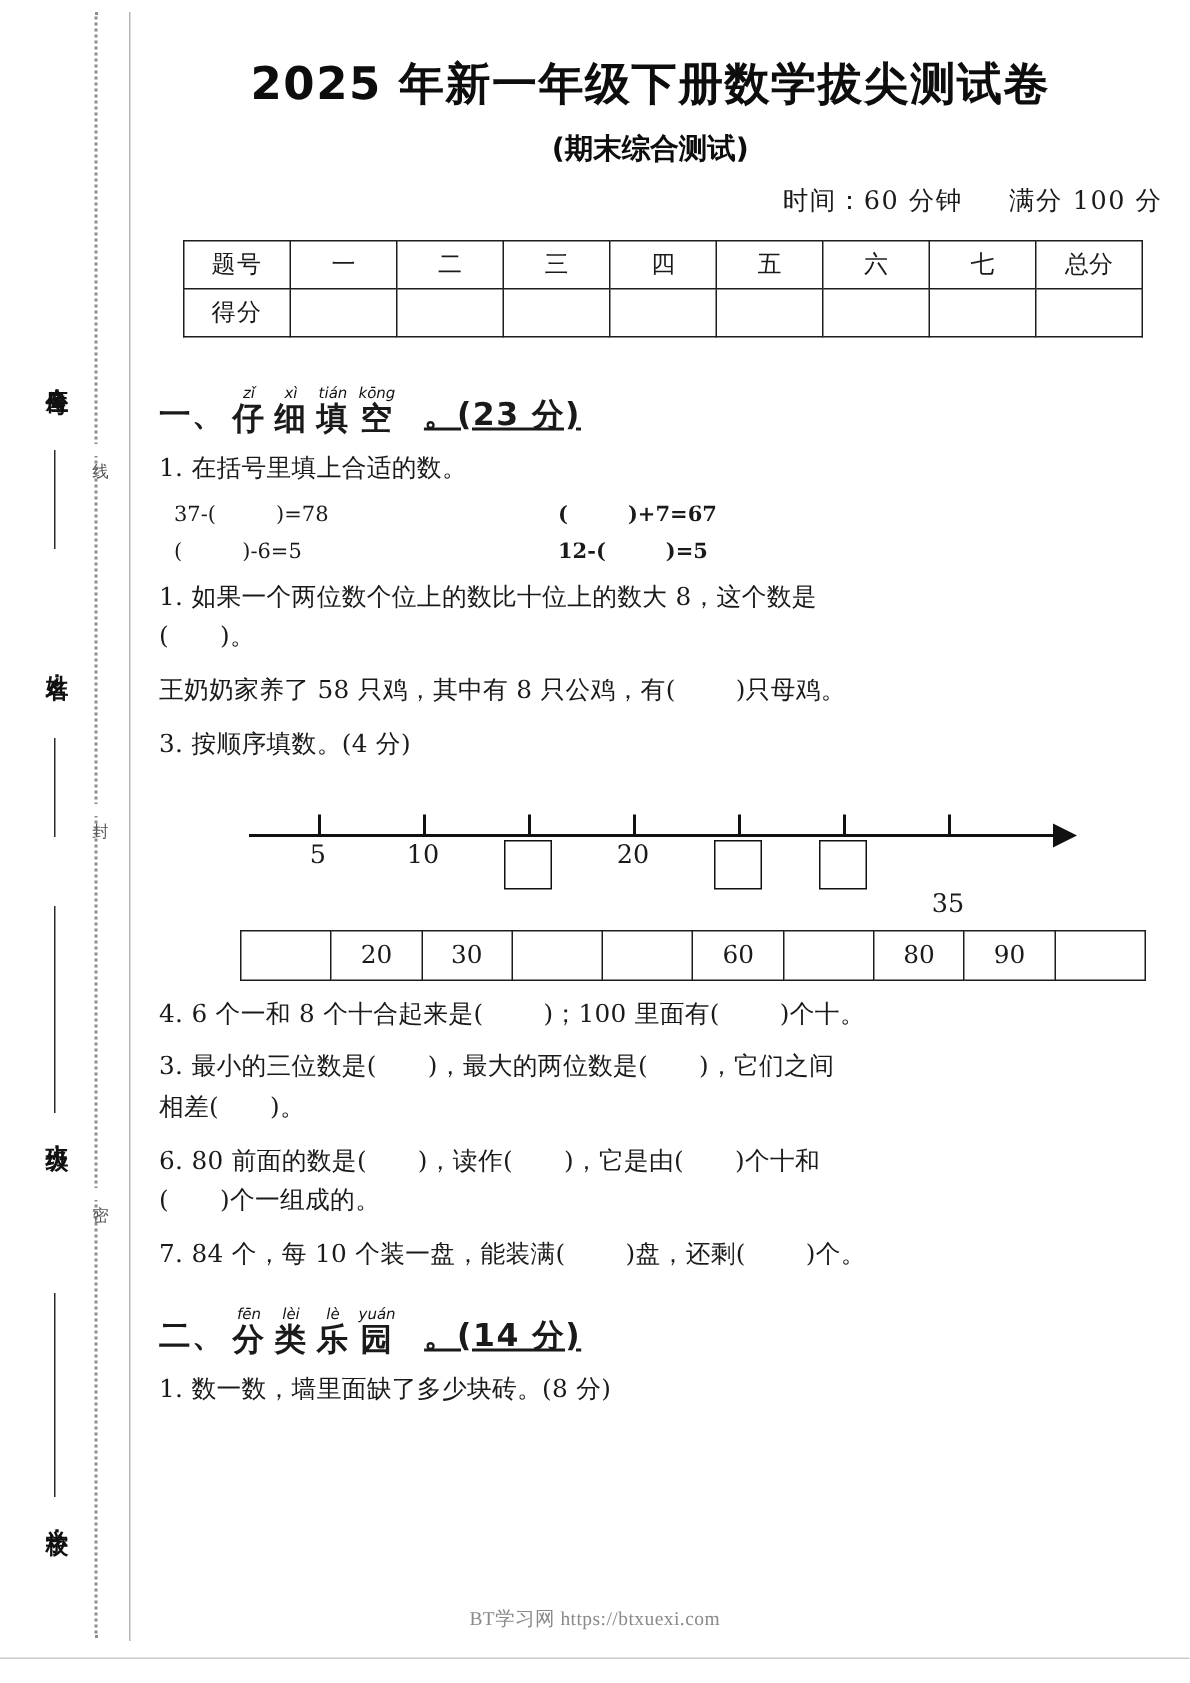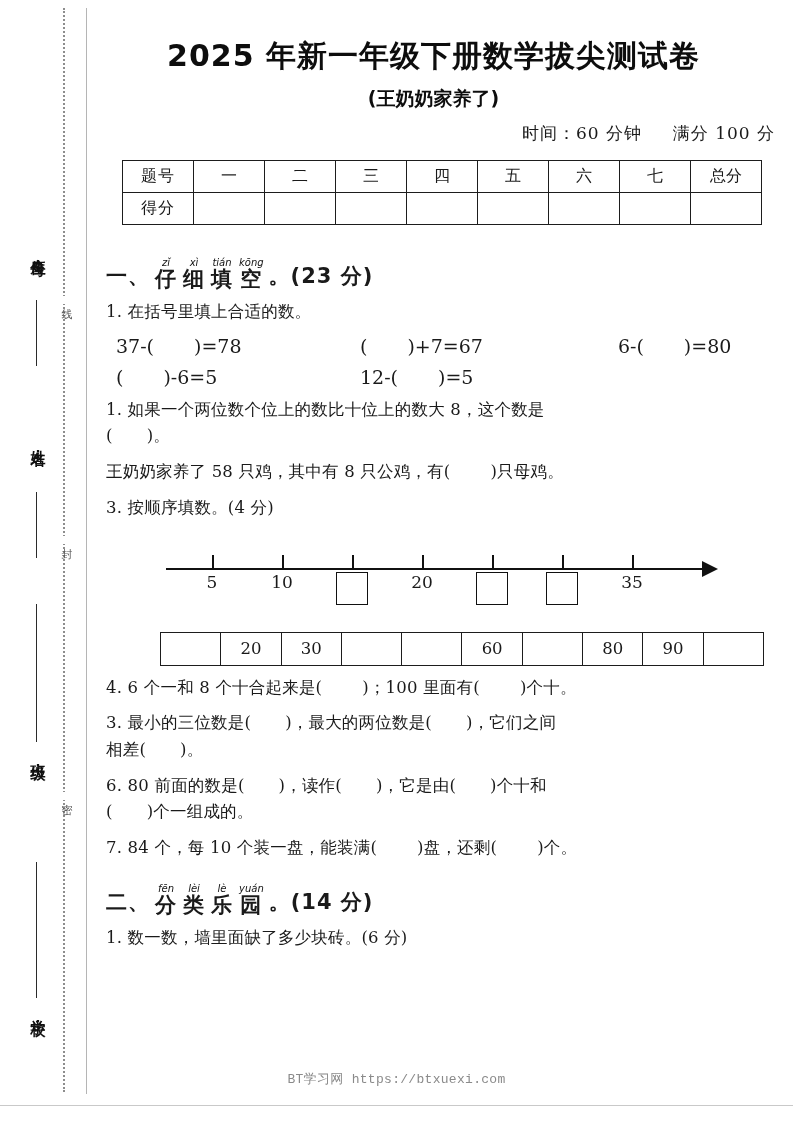--- a/index.html
+++ b/index.html
@@ -165,42 +165,43 @@
   }
   .ruby .pin {
     font-size: 10px;
     font-weight: 400;
     letter-spacing: 0;
     margin-bottom: 1px;
     color: #111;
     font-style: italic;
   }
   .ruby .han { font-size: 21px; line-height: 1; }
-  .sec-head .tail { margin-left: 2px; }
+  .sec-head .tail { margin-left: 16px; text-decoration: underline; }
 
   .q {
     font-size: 16.5px;
     line-height: 1.62;
     margin: 9px 0 0 0;
     letter-spacing: 0.2px;
   }
   .blank { display: inline-block; width: 40px; }
   .blank-sm { display: inline-block; width: 34px; }
 
   .eqrow {
     display: flex;
     margin-top: 9px;
-    font-size: 19px;
+    font-size: 14px;
+    gap: 12px;
   }
   .eqrow > div {
     width: 33.33%;
     padding-left: 10px;
     box-sizing: border-box;
   }
-  .eqrow .c2 { padding-left: 34px; }
+  .eqrow .c2 { padding-left: 34px; font-weight: bold; }
   .eqrow .c3 { padding-left: 72px; }
 
   
   .numline {
     position: relative;
     height: 86px;
     margin-top: 12px;
   }
   .numline .axis {
     position: absolute;
@@ -259,21 +260,21 @@
     vertical-align: middle;
     font-size: 16.5px;
   }
 
   
   .footer {
     position: absolute;
     left: 0; right: 0;
     top: 1070px;
     text-align: center;
-    font-family: Liberation Mono, monospace;
+    font-family: Liberation Serif, serif;
     font-size: 13px;
     color: #8a8a8a;
     letter-spacing: 0.3px;
   }
 </style>
 </head>
 <body>
 
 <div class="page">
 
@@ -292,21 +293,21 @@
 
     <div class="vtext vlabel" style="top:1008px;">学校：</div>
     <div class="vrule" style="top:862px; height:136px;"></div>
 
     <div class="vtext vseal" style="top:296px;">线</div>
     <div class="vtext vseal" style="top:536px;">封</div>
     <div class="vtext vseal" style="top:792px;">密</div>
   </div>
 
   <div class="title-main">2025 年新一年级下册数学拔尖测试卷</div>
-  <div class="title-sub">(王奶奶家养了)</div>
+  <div class="title-sub">(期末综合测试)</div>
   <div class="title-meta">
     <span>时间：60 分钟</span>
     <span class="gap"></span>
     <span>满分 100 分</span>
   </div>
 
   <table class="score-table">
     <tbody>
       <tr>
         <td class="head-col">题号</td>
@@ -357,23 +358,20 @@
     </div>
 
     <div class="q">1. 在括号里填上合适的数。</div>
     <div class="eqrow">
       <div class="c1">
         <span>37-(</span><span class="blank"></span><span>)=78</span>
       </div>
       <div class="c2">
         <span>(</span><span class="blank"></span><span>)+7=67</span>
       </div>
-      <div class="c3">
-        <span>6-(</span><span class="blank"></span><span>)=80</span>
-      </div>
     </div>
     <div class="eqrow">
       <div class="c1">
         <span>(</span><span class="blank"></span><span>)-6=5</span>
       </div>
       <div class="c2">
         <span>12-(</span><span class="blank"></span><span>)=5</span>
       </div>
     </div>
 
@@ -404,21 +402,21 @@
       <div class="tick" style="left:316px;"></div>
       <div class="lab" style="left:316px;">20</div>
 
       <div class="tick" style="left:386px;"></div>
       <div class="box" style="left:386px;"></div>
 
       <div class="tick" style="left:456px;"></div>
       <div class="box" style="left:456px;"></div>
 
       <div class="tick" style="left:526px;"></div>
-      <div class="lab" style="left:526px;">35</div>
+      <div class="lab" style="left:526px;margin-top:33px;">35</div>
     </div>
 
     <table class="strip-table">
       <tbody>
         <tr>
           <td></td>
           <td>20</td>
           <td>30</td>
           <td></td>
           <td></td>
@@ -463,18 +461,18 @@
         <span class="pin">lè</span>
         <span class="han">乐</span>
       </span>
       <span class="ruby">
         <span class="pin">yuán</span>
         <span class="han">园</span>
       </span>
       <span class="tail">。(14 分)</span>
     </div>
 
-    <div class="q">1. 数一数，墙里面缺了多少块砖。(6 分)</div>
+    <div class="q">1. 数一数，墙里面缺了多少块砖。(8 分)</div>
   </div>
 
   <div class="footer">BT学习网 https://btxuexi.com</div>
   <div class="page-bottom-rule"></div>
 </div>
 
 </body></html>

